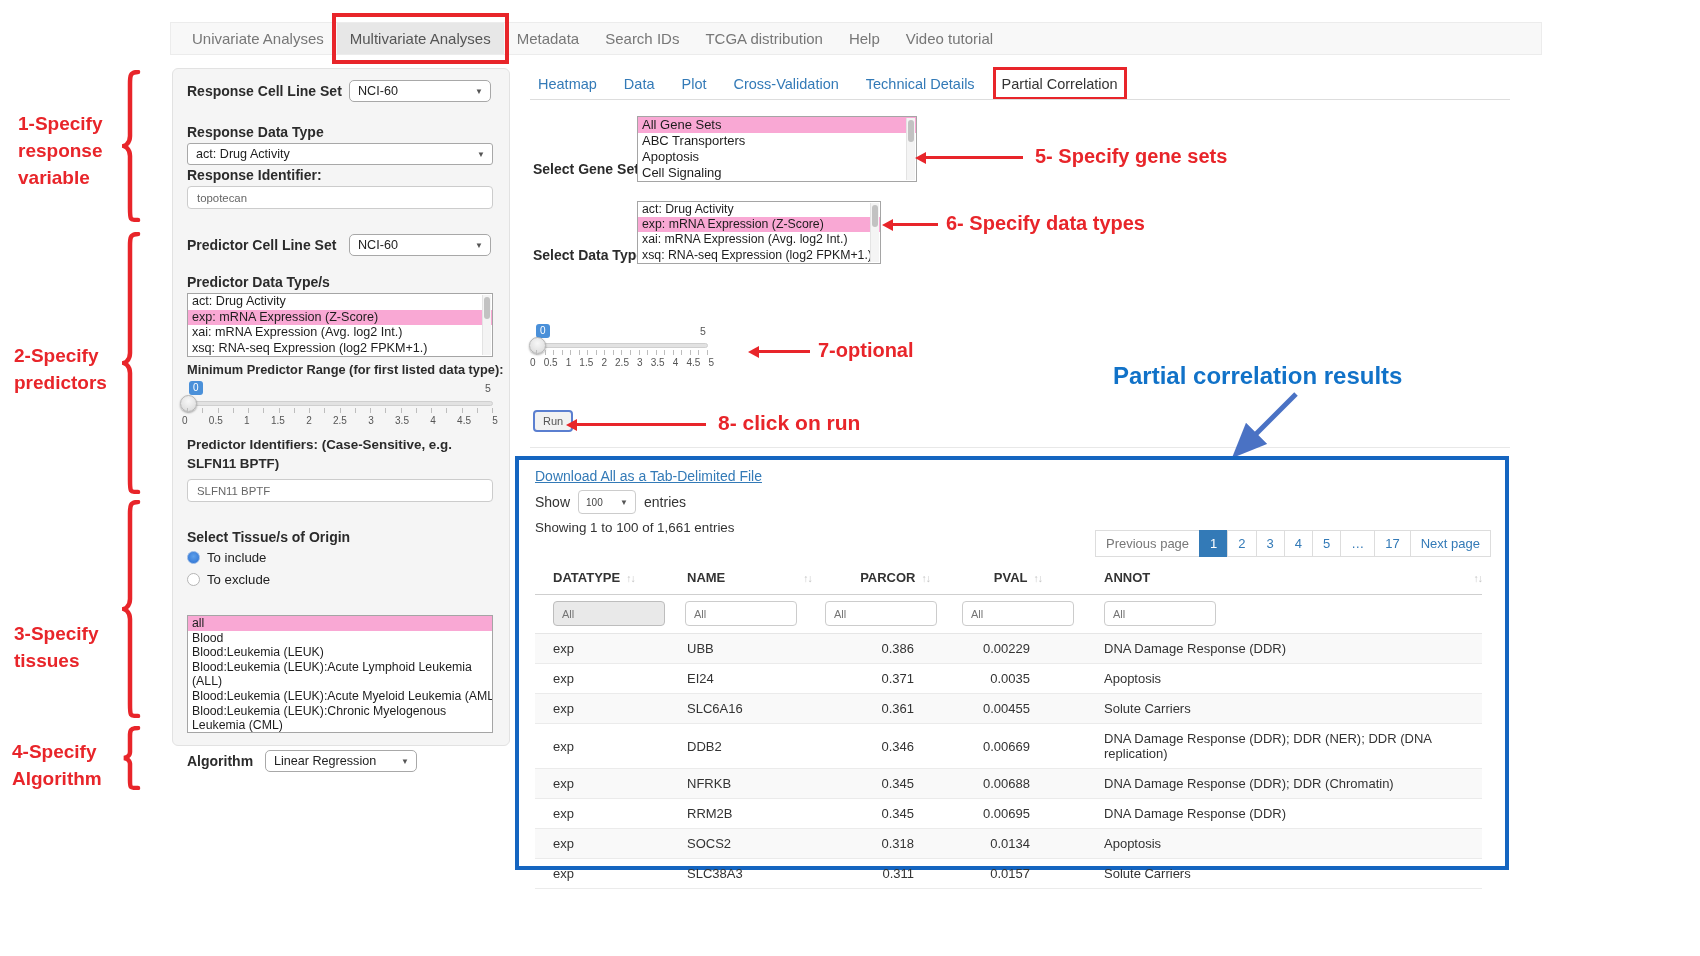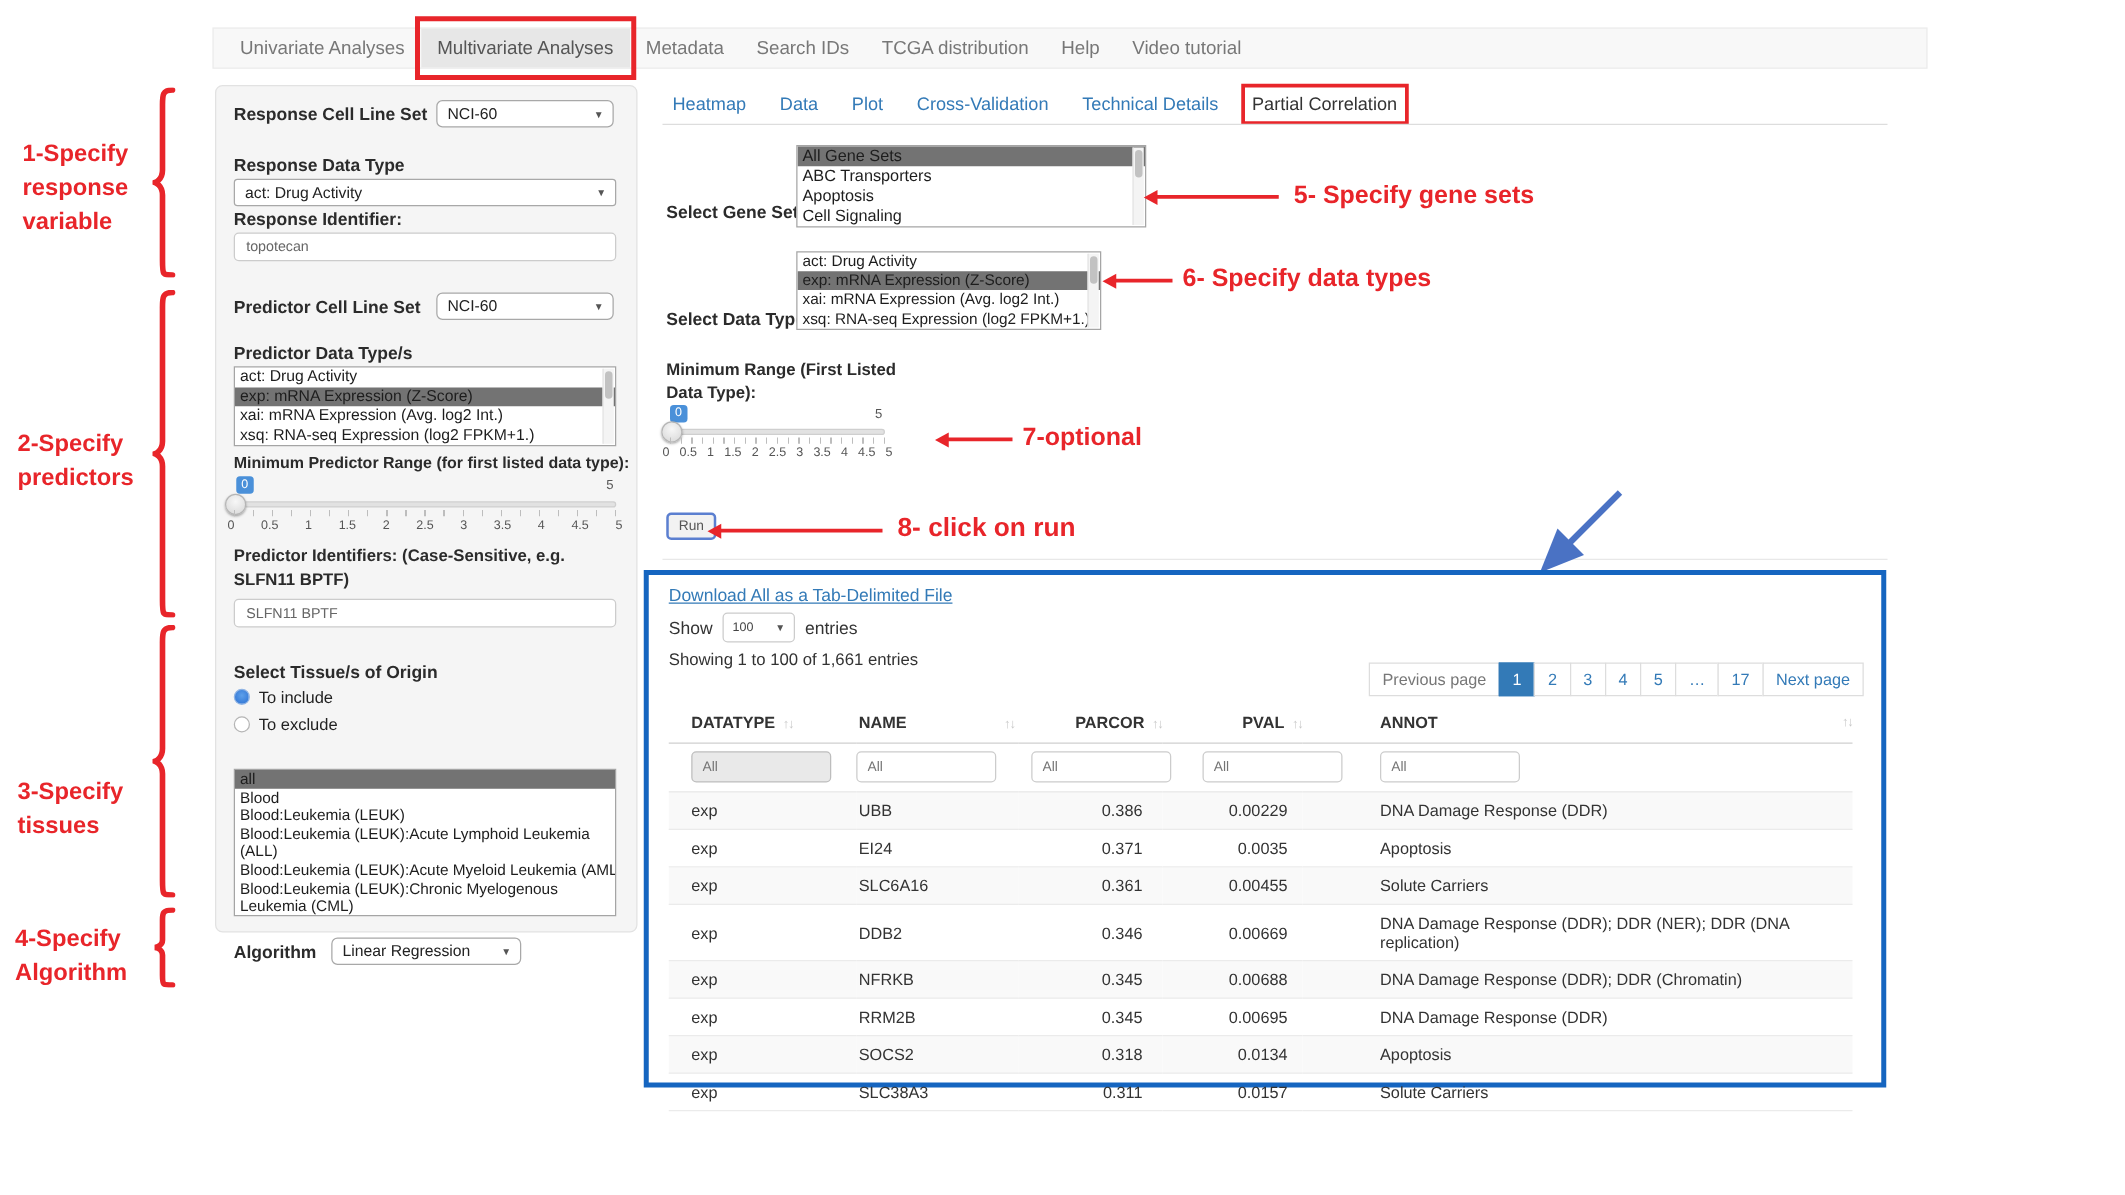--- a/index.html
+++ b/index.html
@@ -25,21 +25,21 @@
   .fselect { position:absolute; display:flex; align-items:center; justify-content:space-between;
              background:#fff; border:1px solid #a8a8a8; border-radius:5px; height:22px;
              padding:0 7px 0 8px; font-size:12.6px; color:#222; cursor:pointer; }
   .fselect .chev { color:#555; font-size:8px; margin-left:8px; }
 
   .tinput { position:absolute; background:#fff; border:1px solid #ccc; border-radius:4px;
             height:23px; font-size:11.4px; color:#666; padding:0 9px; display:flex; align-items:center; }
 
   .listbox { position:absolute; background:#fff; border:1px solid #a5a5a5; overflow:hidden; }
   .opt { padding:0 4px; white-space:nowrap; color:#1d1d1d; cursor:default; }
-  .opt.sel { background:#737373; }
+  .opt.sel { background:#f9a8d4; }
   .opt.wrap { white-space:normal; }
   .sbar { position:absolute; right:1px; top:1px; bottom:1px; width:9px; background:#f4f4f4; border-left:1px solid #e3e3e3; }
   .sbar .thumb { position:absolute; top:2px; left:1px; width:6px; height:22px; background:#c2c2c2; border-radius:3px; }
 
   .radio-row { position:absolute; display:flex; align-items:center; gap:7px; font-size:13.2px; color:#222; }
   .rdot { width:13px; height:13px; border-radius:50%; }
   .rdot.on  { background:radial-gradient(circle at 50% 40%, #5ea0ea, #2a6fd2); border:1px solid #90b4e4; }
   .rdot.off { background:#fff; border:1px solid #b5b5b5; }
 
   
@@ -251,22 +251,20 @@
   <div class="listbox" style="left:637px; top:201px; width:244px; height:63px; font-size:12.3px; line-height:15.2px;">
     <div class="opt">act: Drug Activity</div>
     <div class="opt sel">exp: mRNA Expression (Z-Score)</div>
     <div class="opt">xai: mRNA Expression (Avg. log2 Int.)</div>
     <div class="opt">xsq: RNA-seq Expression (log2 FPKM+1.)</div>
     <div class="sbar">
         <div class="thumb"></div>
       </div>
   </div>
 
-  <div class="lbl abs" style="left:533px; top:287px; white-space:pre-line; line-height:18px;">Minimum Range (First Listed
-Data Type):</div>
   <div class="badge abs" style="left:536px; top:324px;">0</div>
   <div class="maxlab abs" style="left:700px; top:325px;">5</div>
   <div class="track abs" style="left:536px; top:343px; width:172px;">
     <div class="handle"></div>
   </div>
   <div class="ticks abs" style="left:536px; top:350px; width:172px; background:repeating-linear-gradient(to right,#bdbdbd 0 1px,transparent 1px 8.55px);"></div>
   <div class="ticklabels abs" style="left:530px; top:357px; width:184px;">
     <span>0</span>
       <span>0.5</span>
       <span>1</span>
@@ -425,20 +423,21 @@
 
   <div class="ann" style="left:946px; top:212px; font-size:20px;">6- Specify data types</div>
   <div class="arr" style="left:892px; top:223px; width:46px;"></div>
 
   <div class="ann" style="left:818px; top:339px; font-size:20px;">7-optional</div>
   <div class="arr" style="left:758px; top:350px; width:52px;"></div>
 
   <div class="ann" style="left:718px; top:411px; font-size:21px;">8- click on run</div>
   <div class="arr" style="left:576px; top:423px; width:130px;"></div>
 
+  <div class="ann-title" style="left:1113px; top:362px;">Partial correlation results</div>
   <svg class="abs" style="left:1232px; top:392px;" width="72" height="64">
     <defs>
       <marker id="ah" markerWidth="8" markerHeight="8" refX="3" refY="3" orient="auto">
         <path d="M0,0 L7,3 L0,6 Z" fill="#4a72c4"></path>
       </marker>
     </defs>
     <line x1="64" y1="2" x2="14" y2="52" stroke="#4a72c4" stroke-width="5" marker-end="url(#ah)"></line>
   </svg>
 
 </div>

